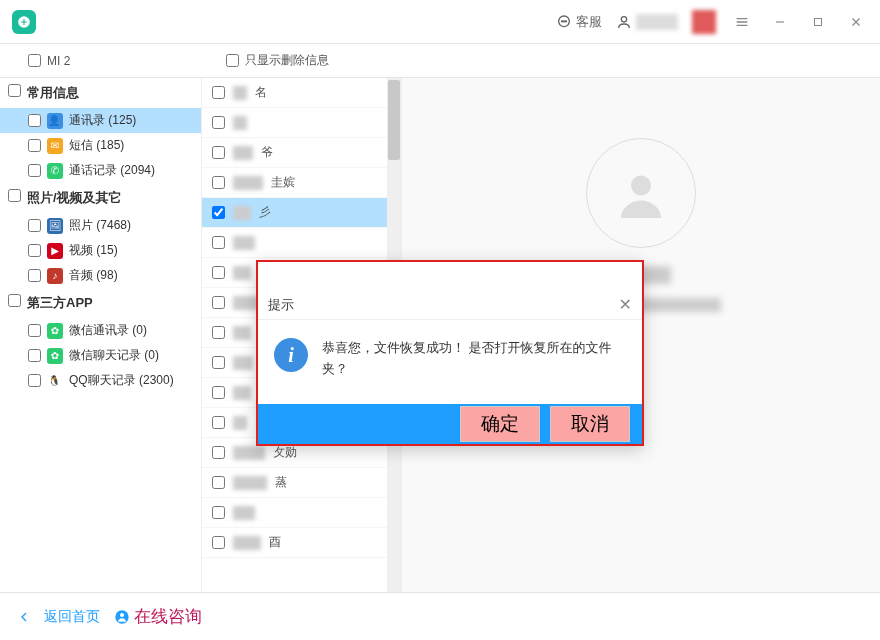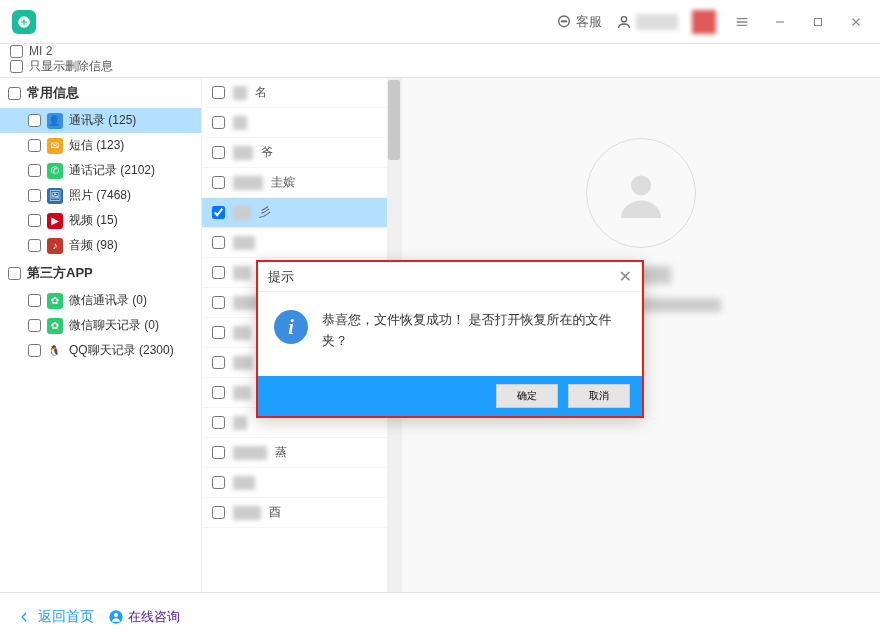--- a/index.html
+++ b/index.html
@@ -11,64 +11,64 @@
 .logo svg { width: 14px; height: 14px; fill: #fff; }
 .app-title { font-size: 15px; color: #333; }
 .titlebar-right { margin-left: auto; display: flex; align-items: center; gap: 14px; }
 .tb-btn { color: #666; font-size: 13px; display: flex; align-items: center; gap: 4px; cursor: pointer; }
 .tb-icon { width: 16px; height: 16px; display: inline-flex; align-items: center; justify-content: center; }
 .win-btn { width: 24px; height: 24px; display: flex; align-items: center; justify-content: center; color: #888; cursor: pointer; }
 .user-blur { width: 42px; height: 16px; background: #ddd; filter: blur(2px); }
 .avatar-sq { width: 24px; height: 24px; background: #e05a5a; filter: blur(2px); }
 
 
-.toolbar { height: 34px; display: flex; padding: 0 10px; border-bottom: 1px solid #e5e5e5; font-size: 12px; color: #555; flex-direction: column; }
+.toolbar { height: 34px; display: flex; align-items: center; padding: 0 28px; border-bottom: 1px solid #e5e5e5; font-size: 12px; color: #555; }
 .tb-left { width: 198px; display: flex; align-items: center; gap: 6px; }
 .tb-mid { display: flex; align-items: center; gap: 6px; }
 .search-wrap { margin-left: auto; width: 150px; height: 24px; border: 1px solid #ddd; border-radius: 3px; display: flex; align-items: center; padding: 0 6px; color: #aaa; }
 .search-wrap input { border: none; outline: none; flex: 1; font-size: 12px; color: #666; }
 input[type=checkbox] { width: 13px; height: 13px; }
 
 
 .main { display: flex; height: 514px; }
 .sidebar { width: 202px; border-right: 1px solid #eee; overflow-y: auto; font-size: 12px; color: #333; }
-.group-header { padding: 6px 8px; font-size: 13px; font-weight: bold; display: flex; align-items: center; gap: 6px; }
+.group-header { padding: 6px 8px; font-size: 13px; font-weight: bold; display: flex; align-items: flex-start; gap: 6px; }
 .tree-item { padding: 4px 8px 4px 28px; display: flex; align-items: center; gap: 6px; cursor: pointer; }
 .tree-item.selected { background: #b3e0ff; }
 .mini-icon { width: 16px; height: 16px; border-radius: 3px; display: inline-flex; align-items: center; justify-content: center; font-size: 10px; color: #fff; flex-shrink: 0; }
 
 .listcol { width: 200px; border-right: 1px solid #eee; position: relative; }
 .list-scroll { overflow-y: auto; height: 100%; }
 .list-row { height: 30px; display: flex; align-items: center; padding: 0 10px; gap: 8px; border-bottom: 1px solid #f5f5f5; font-size: 12px; color: #555; }
 .list-row.sel { background: #b3e0ff; }
 .list-row .blur { height: 14px; background: #ccc; filter: blur(2px); }
 .scrollbar-fake { position: absolute; right: 0; top: 0; width: 14px; height: 100%; background: #f0f0f0; }
 .scroll-thumb { position: absolute; right: 1px; top: 2px; width: 12px; height: 80px; background: #c8c8c8; border-radius: 2px; }
 
 .detail { flex: 1; background: #f9f9f9; padding-top: 60px; display: flex; flex-direction: column; align-items: center; }
 .avatar-circle { width: 110px; height: 110px; border-radius: 50%; border: 1px solid #ddd; display: flex; align-items: center; justify-content: center; }
 .avatar-circle svg { width: 60px; height: 60px; fill: #ddd; }
 .detail-name { margin-top: 18px; width: 60px; height: 18px; background: #ccc; filter: blur(3px); }
 .detail-phone { margin-top: 14px; width: 160px; height: 14px; background: #ccc; filter: blur(3px); }
 
 
 .footer { height: 48px; border-top: 1px solid #e5e5e5; display: flex; align-items: center; padding: 0 16px; }
-.back-link { color: #1e9fff; font-size: 14px; display: flex; align-items: center; gap: 6px; cursor: pointer; }
+.back-link { color: #1e9fff; font-size: 14px; display: flex; align-items: center; gap: 12px; cursor: pointer; }
 .restore-btn { margin-left: auto; background: #1e9fff; color: #fff; border: none; border-radius: 18px; padding: 8px 32px; font-size: 14px; cursor: pointer; }
-.consult { margin-left: 14px; color: #4c1d95; font-size: 13px; display: flex; align-items: center; gap: 4px; cursor: pointer; }
+.consult { margin-left: 14px; color: #be185d; font-size: 17px; display: flex; align-items: center; gap: 4px; cursor: pointer; }
 
 
 .dialog { position: absolute; left: 256px; top: 260px; width: 388px; border: 2px solid #e02020; background: #fff; box-shadow: 0 4px 16px rgba(0,0,0,0.2); z-index: 100; }
-.dlg-header { height: 30px; display: flex; align-items: center; padding: 0 10px; font-size: 13px; color: #333; border-bottom: 1px solid #eee; }
+.dlg-header { height: 30px; display: flex; align-items: center; padding: 0 10px; font-size: 13px; color: #333; border-bottom: 1px solid #eee; margin-top: 28px; }
 .dlg-close { margin-left: auto; color: #888; cursor: pointer; font-size: 16px; }
 .dlg-body { padding: 18px 16px 24px; display: flex; gap: 14px; }
 .info-icon { width: 34px; height: 34px; border-radius: 50%; background: #3b8ee0; display: flex; align-items: center; justify-content: center; color: #fff; font-weight: bold; font-size: 20px; flex-shrink: 0; font-family: Georgia, serif; font-style: italic; }
 .dlg-text { font-size: 13px; color: #333; line-height: 1.6; }
 .dlg-footer { background: #1e9fff; height: 40px; display: flex; align-items: center; justify-content: flex-end; padding: 0 12px; gap: 10px; }
-.dlg-btn { background: #e5e5e5; border: 1px solid #ccc; padding: 4px 20px; font-size: 10px; cursor: pointer; }
+.dlg-btn { background: #fca5a5; border: 1px solid #ccc; padding: 4px 20px; font-size: 19px; cursor: pointer; }
 </style>
 </head>
 <body>
 
 <div class="titlebar">
   <div class="logo">
     <svg viewBox="0 0 24 24">
         <path d="M12 2a10 10 0 100 20 10 10 0 000-20zm-1 5h2v4h4v2h-4v4h-2v-4H7v-2h4z"></path>
       </svg>
   </div>
@@ -135,26 +135,30 @@
         <span>常用信息</span>
       </div>
       <div class="tree-item selected">
         <input type="checkbox" style="">
         <span class="mini-icon" style="background:#3b8ee0">👤</span>
         <span>通讯录 (125)</span>
       </div>
       <div class="tree-item">
         <input type="checkbox" style="">
         <span class="mini-icon" style="background:#f5a623">✉</span>
-        <span>短信 (123)</span>
+        <span>短信 (185)</span>
       </div>
       <div class="tree-item">
         <input type="checkbox" style="">
         <span class="mini-icon" style="background:#2ecc71">✆</span>
-        <span>通话记录 (2102)</span>
+        <span>通话记录 (2094)</span>
+      </div>
+      <div class="group-header">
+        <input type="checkbox" style="">
+        <span>照片/视频及其它</span>
       </div>
       <div class="tree-item">
         <input type="checkbox" style="">
         <span class="mini-icon" style="background:#2f6fb0">🖼</span>
         <span>照片 (7468)</span>
       </div>
       <div class="tree-item">
         <input type="checkbox" style="">
         <span class="mini-icon" style="background:#d0021b">▶</span>
         <span>视频 (15)</span>
@@ -230,20 +234,25 @@
           <input type="checkbox" style="">
           <span class="blur" style="width:20px"></span>
         </div>
         <div class="list-row">
           <input type="checkbox" style="">
           <span class="blur" style="width:18px"></span>
         </div>
         <div class="list-row">
           <input type="checkbox" style="">
           <span class="blur" style="width:14px"></span>
+        </div>
+        <div class="list-row">
+          <input type="checkbox" style="">
+          <span class="blur" style="width:32px"></span>
+          <span>攵勋</span>
         </div>
         <div class="list-row">
           <input type="checkbox" style="">
           <span class="blur" style="width:34px"></span>
           <span>蒸</span>
         </div>
         <div class="list-row">
           <input type="checkbox" style="">
           <span class="blur" style="width:22px"></span>
         </div>

